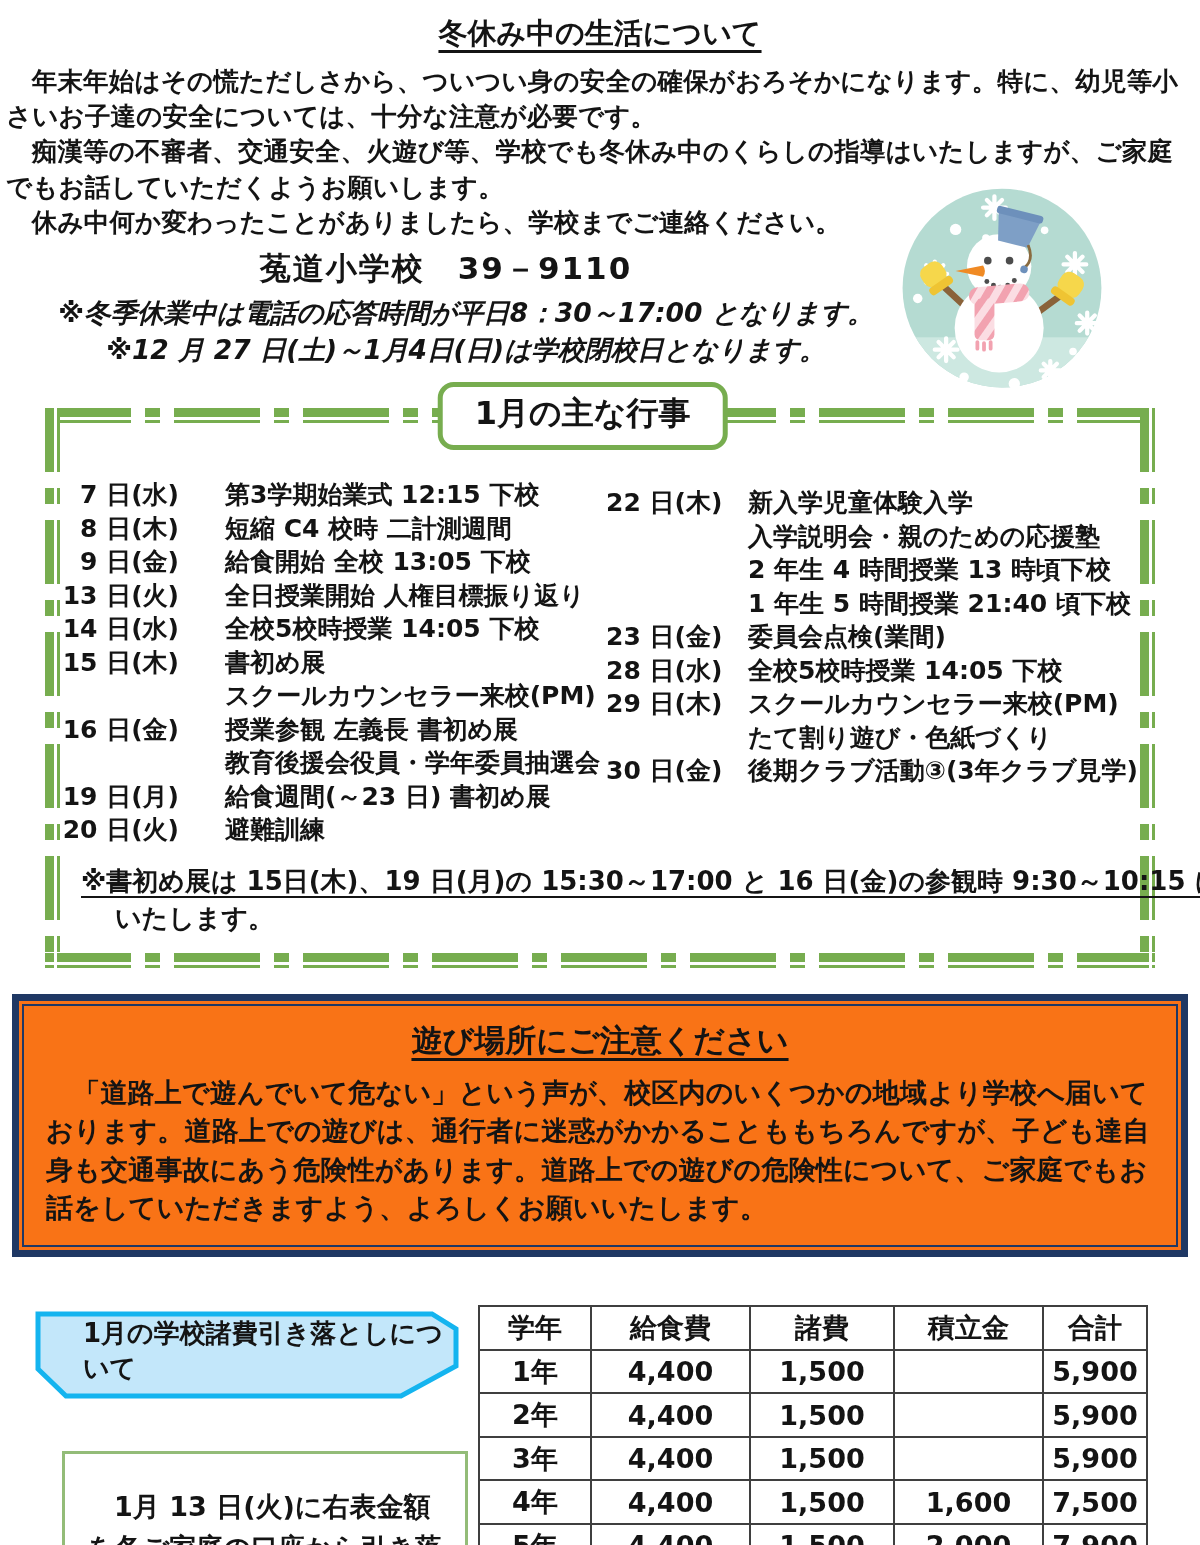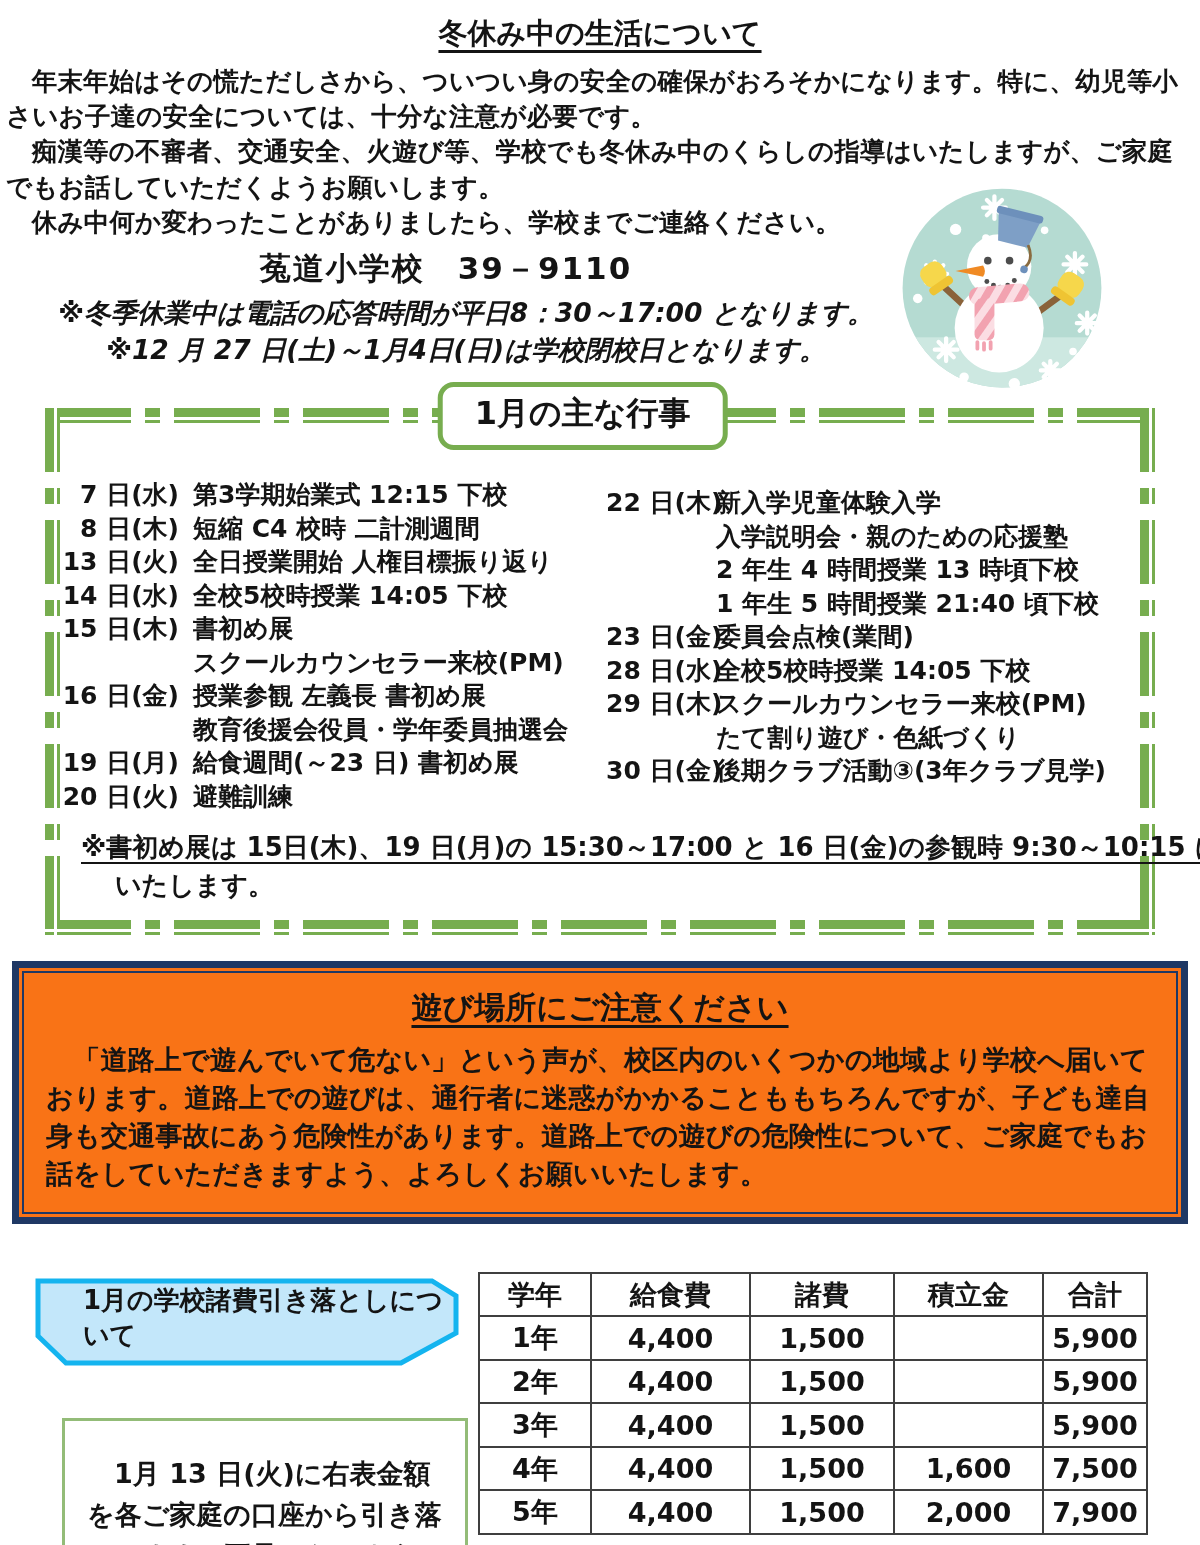--- a/index.html
+++ b/index.html
@@ -44,21 +44,21 @@
       repeating-linear-gradient(180deg,var(--g) 0 64px,transparent 64px 80px,var(--g) 80px 96px,transparent 96px 112px);}
   .eb-left{left:0;}
   .eb-right{right:0;}
   .events-title{
     position:absolute;top:-26px;left:50%;transform:translateX(-56%);
     background:#fff;border:5px solid var(--g);border-radius:16px;
     padding:5px 32px 9px 32px;font-size:32px;z-index:2;white-space:nowrap;}
   .events-cols{display:flex;position:relative;z-index:1;}
   .col-left{width:545px;flex:none;}
   .col-right{flex:1;padding-top:8px;}
-  .ev-line{display:flex;font-size:25px;line-height:33.5px;white-space:nowrap;}
+  .ev-line{display:flex;font-size:25px;line-height:33.5px;white-space:nowrap;gap:32px;}
   .col-left .ev-date{width:118px;text-align:right;flex:none;}
   .col-right .ev-date{width:96px;text-align:right;flex:none;}
   .ev-desc{margin-left:14px;}
   .footnote{margin-top:16px;font-size:26px;line-height:1.45;padding-left:20px;white-space:nowrap;position:relative;z-index:1;}
   .footnote .fn1{text-decoration:underline;text-decoration-thickness:2px;text-underline-offset:6px;}
   .footnote .fn2{display:block;padding-left:34px;}
 
   
   .caution{margin:26px 12px 0 12px;border:7px solid var(--navy);padding:3px;background:#f97316;}
   .caution-inner{border:2.5px solid var(--navy);padding:10px 22px 18px 22px;}
@@ -188,20 +188,24 @@
     <div class="col-left">
       <div class="ev-line">
           <span class="ev-date">7 日(水)</span>
           <span class="ev-desc">第3学期始業式 12:15 下校</span>
         </div>
       <div class="ev-line">
           <span class="ev-date">8 日(木)</span>
           <span class="ev-desc">短縮 C4 校時 二計測週間</span>
         </div>
       <div class="ev-line">
+          <span class="ev-date">9 日(金)</span>
+          <span class="ev-desc">給食開始 全校 13:05 下校</span>
+        </div>
+      <div class="ev-line">
           <span class="ev-date">13 日(火)</span>
           <span class="ev-desc">全日授業開始 人権目標振り返り</span>
         </div>
       <div class="ev-line">
           <span class="ev-date">14 日(水)</span>
           <span class="ev-desc">全校5校時授業 14:05 下校</span>
         </div>
       <div class="ev-line">
           <span class="ev-date">15 日(木)</span>
           <span class="ev-desc">書初め展</span>

